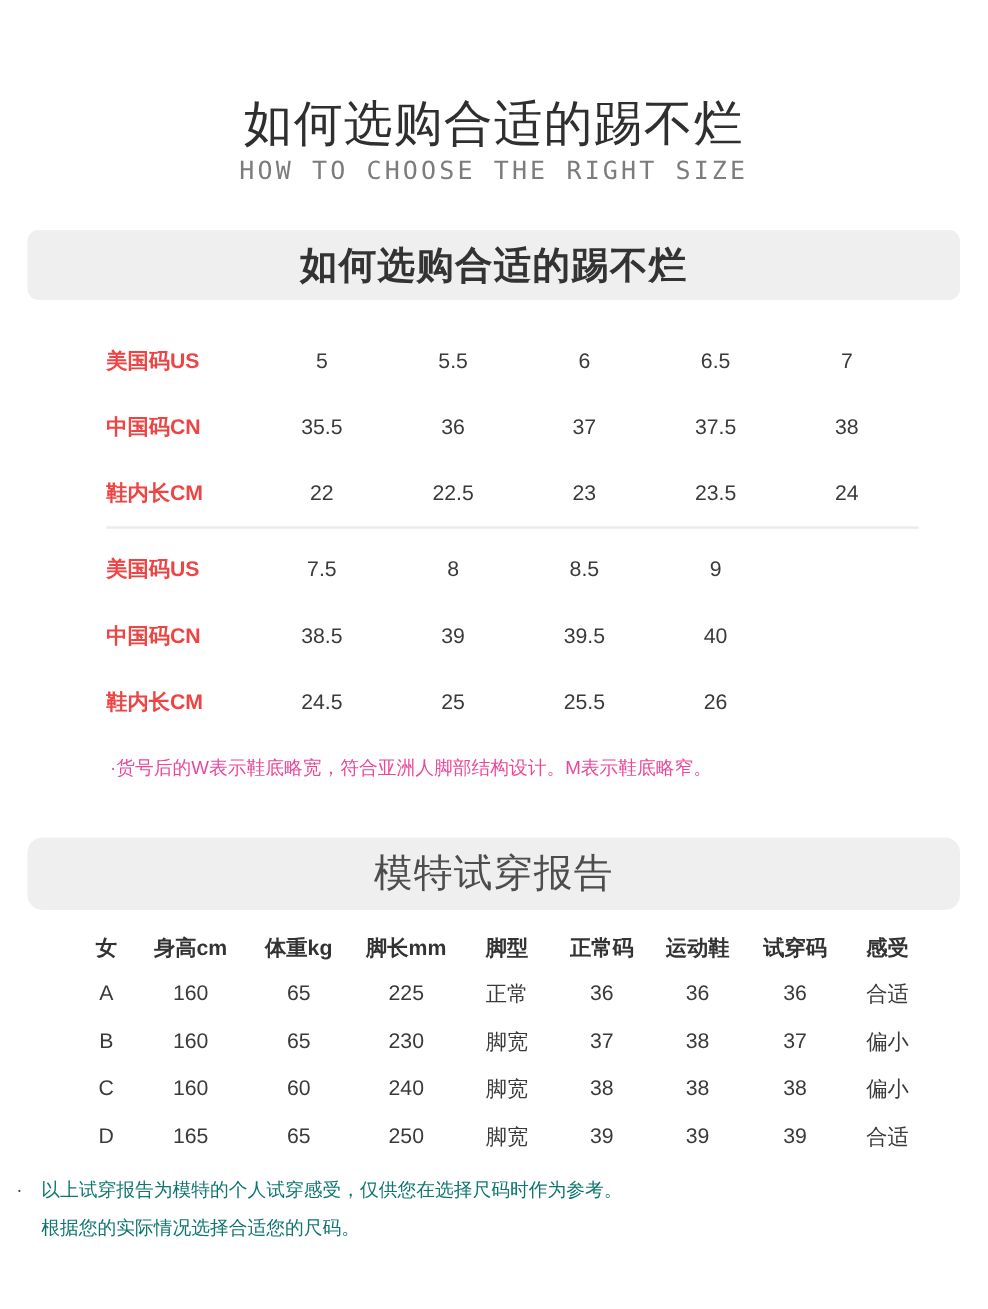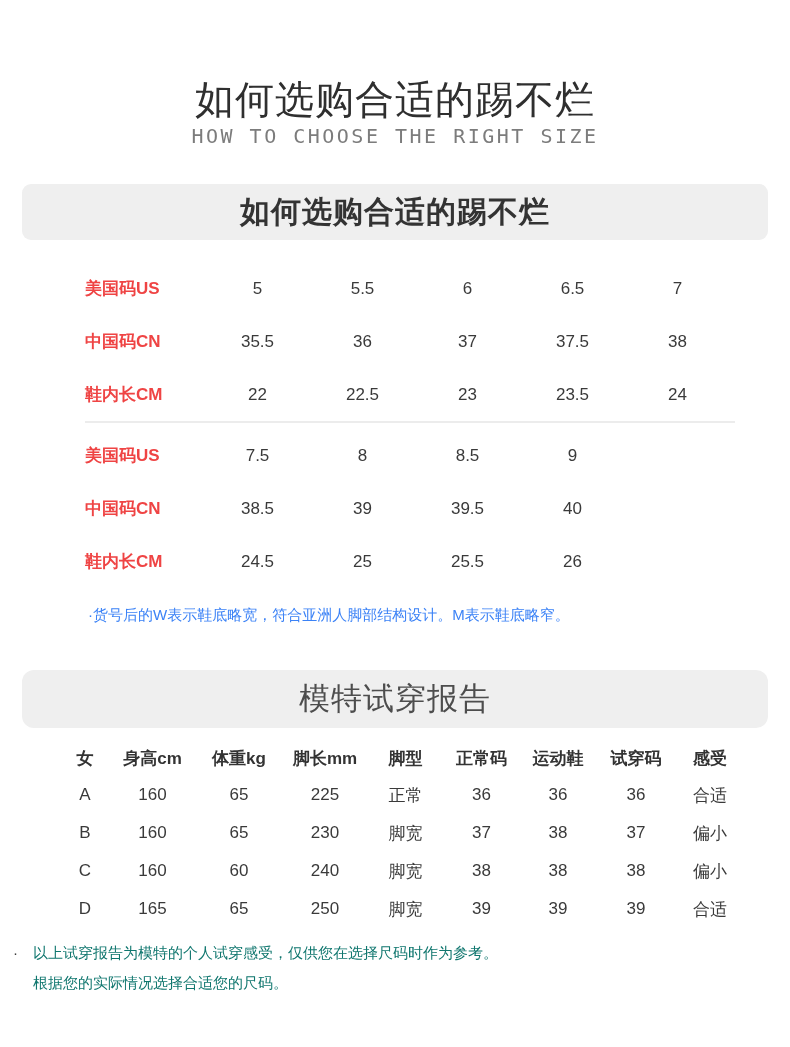--- a/index.html
+++ b/index.html
@@ -37,21 +37,21 @@
   
   .size-table { margin: 22px 60px 0 85px; }
   .st-row { display: flex; align-items: center; height: 53px; }
   .st-label { width: 120px; font-size: 17px; font-weight: 700; color: #ef4444; }
   .st-cell { flex: 1; text-align: center; font-size: 17px; color: #3a3a3a; }
   .st-divider { border-top: 2px solid #ececec; margin-right: -5px; }
   .st-block.second { padding-top: 6px; }
 
   
   .notes { margin: 13px 40px 0 88px; }
-  .note { font-size: 15px; line-height: 27px; color: #3b82f6; }
+  .note { font-size: 15px; line-height: 27px; color: #ec4899; }
 
   
   .model-table { margin: 12px 45px 0 60px; }
   .mt-row { display: flex; align-items: center; height: 38px; }
   .mt-row.head { height: 36px; }
   .mt-c { text-align: center; font-size: 17px; color: #3a3a3a; }
   .mt-row.head .mt-c { font-weight: 700; color: #333; }
   .c0 { width: 50px; } .c1 { width: 85px; } .c2 { width: 88px; }
   .c3 { width: 84px; } .c4 { width: 77px; } .c5 { width: 75px; }
   .c6 { width: 78px; } .c7 { width: 78px; } .c8 { width: 70px; }

